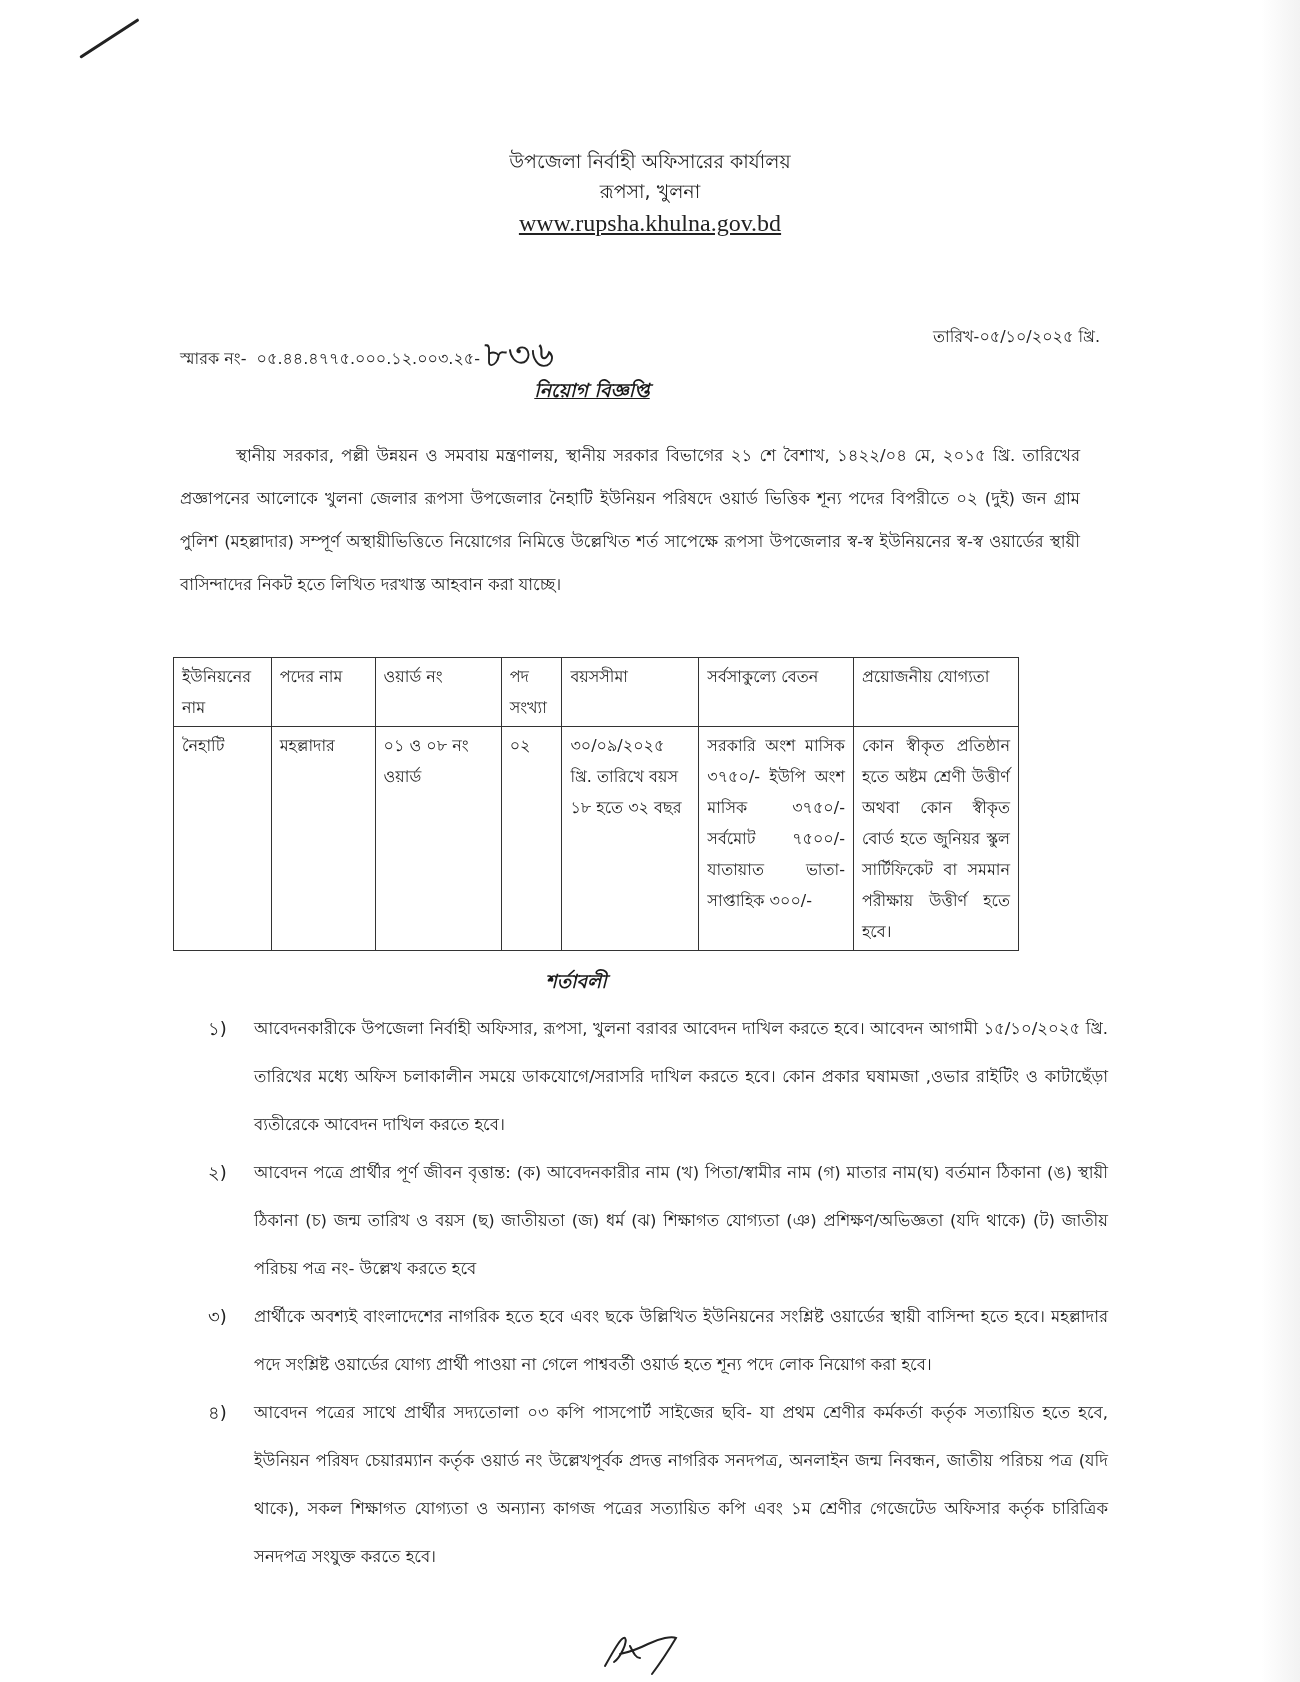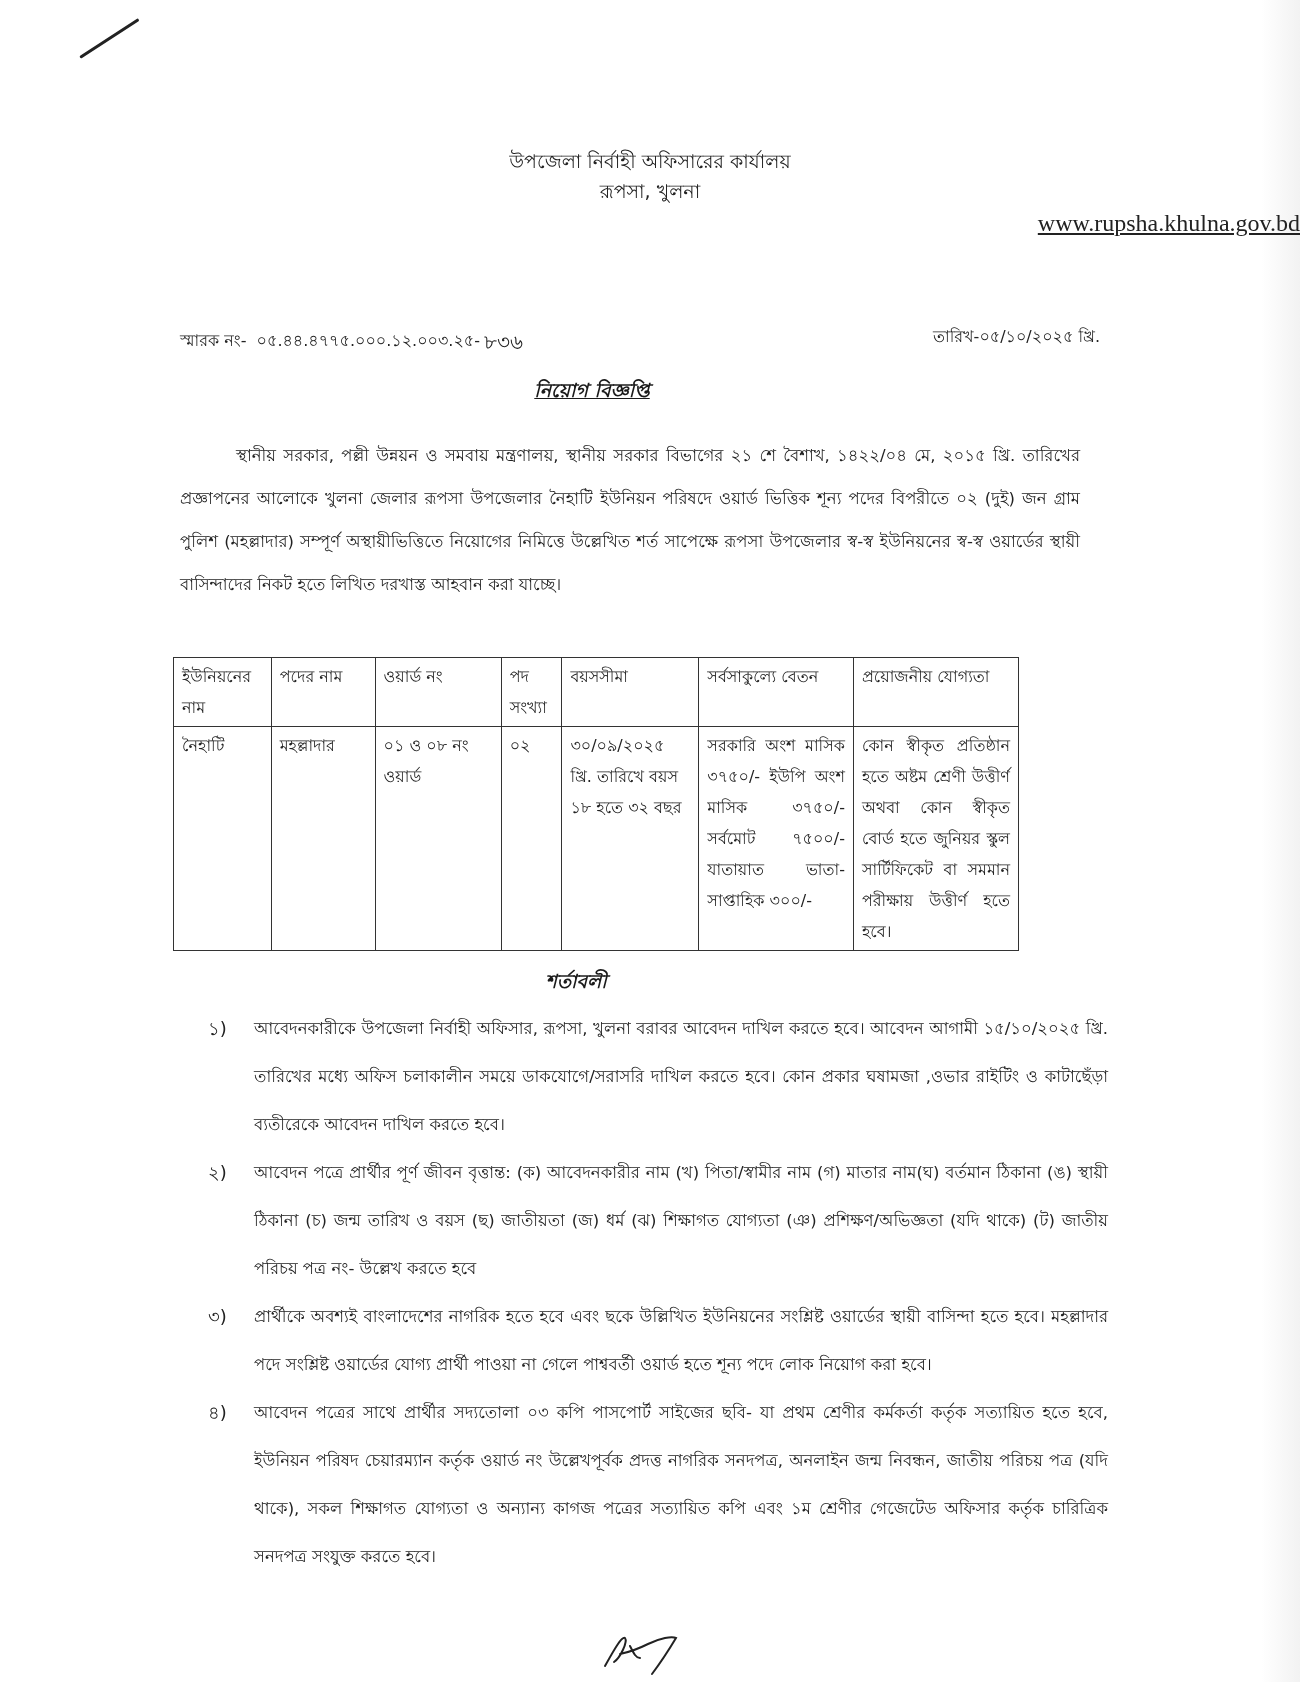--- a/index.html
+++ b/index.html
@@ -13,26 +13,26 @@
   }
   .pen-mark {
     position: absolute; left: 80px; top: 56px; width: 70px; height: 3px;
     background: #222; transform: rotate(-33deg); transform-origin: left center;
     border-radius: 2px;
   }
   .header { position: absolute; left: 0; width: 1300px; text-align: center; }
   .h-line { font-size: 19px; line-height: 30px; color: #222; }
   .h-url {
     font-family: "Liberation Serif", serif; font-size: 24px; text-decoration: underline;
-    line-height: 34px; color: #222; text-align: right;
+    line-height: 34px; color: #222;
   }
   .memo-row { position: absolute; top: 318px; left: 180px; width: 920px; height: 40px; }
   .memo-left { position: absolute; left: 0; top: 6px; font-size: 16px; color: #222; }
   .memo-hand {
-    font-family: "DejaVu Serif", serif; font-size: 20px; font-weight: normal; margin-left: 4px;
+    font-family: "DejaVu Serif", serif; font-size: 36px; font-weight: normal; margin-left: 4px;
     position: relative; top: 3px;
   }
   .memo-right { position: absolute; right: 0; top: 6px; font-size: 16px; color: #222; text-align: right; }
   .notice-title {
     position: absolute; top: 376px; left: 0; width: 1184px; text-align: center;
     font-size: 19px; font-style: italic; font-weight: bold; text-decoration: underline;
   }
   .intro {
     position: absolute; top: 434px; left: 180px; width: 900px; font-size: 16.5px;
     line-height: 43px; text-align: justify; text-indent: 56px; color: #222;

